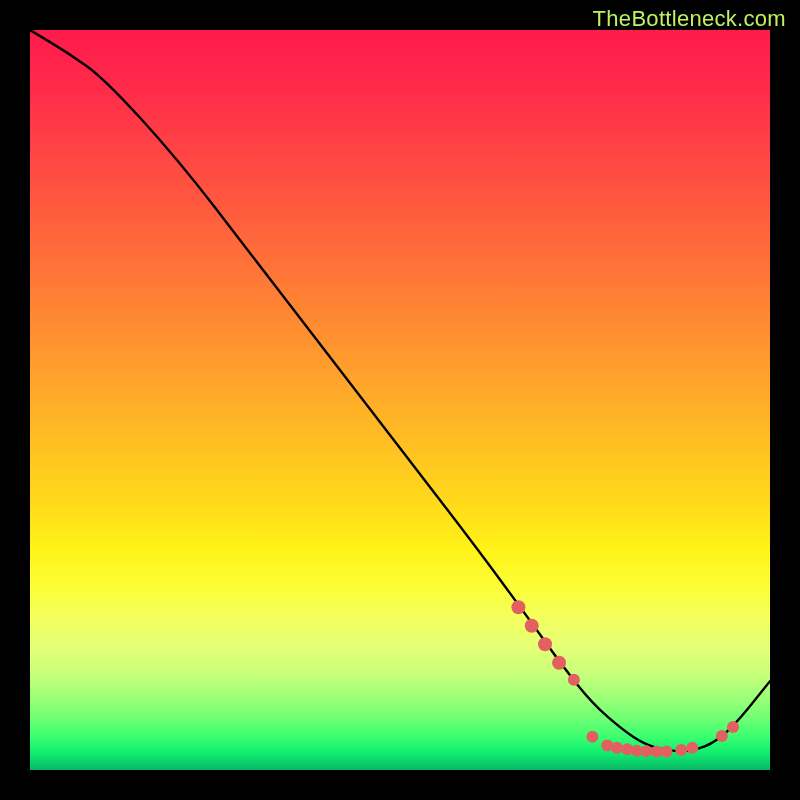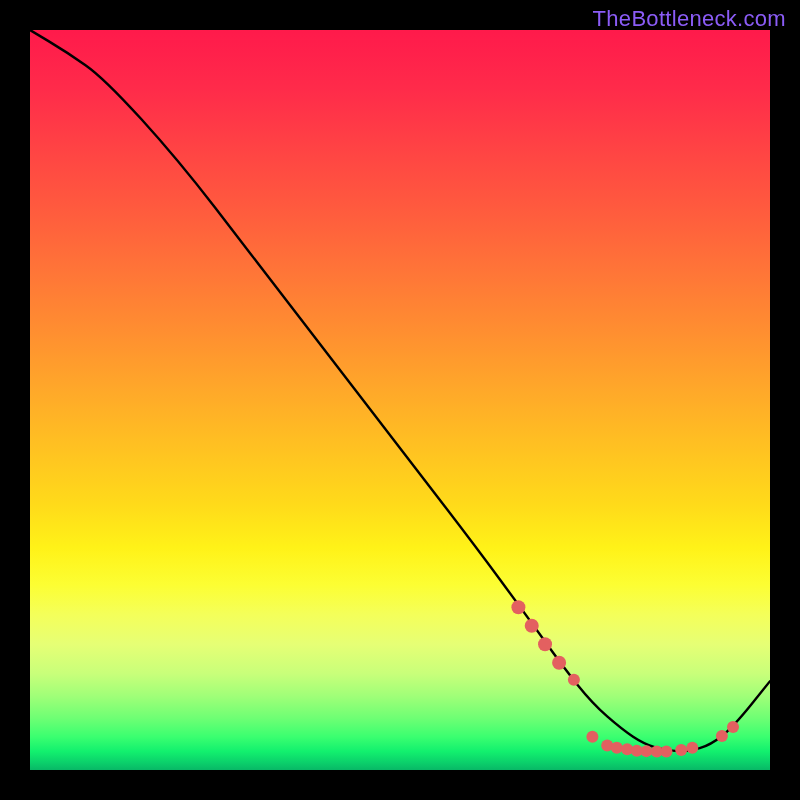--- a/index.html
+++ b/index.html
@@ -7,21 +7,21 @@
     width: 800px;
     height: 800px;
     background: #000;
     position: relative;
     font-family: Arial, sans-serif;
   }
   .watermark {
     position: absolute;
     top: 6px;
     right: 14px;
-    color: #8b5cf6;
+    color: #bef264;
     font-size: 22px;
     font-weight: 400;
     letter-spacing: 0.3px;
     z-index: 5;
   }
   .plot-area {
     position: absolute;
     left: 30px;
     top: 30px;
     width: 740px;

